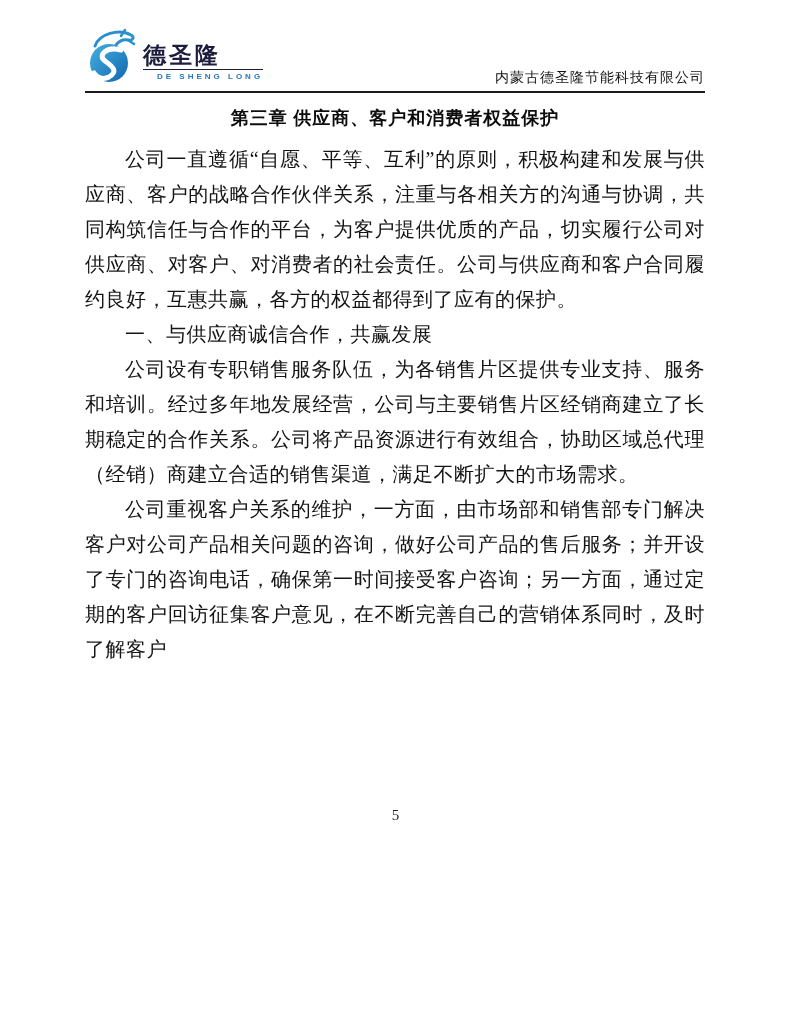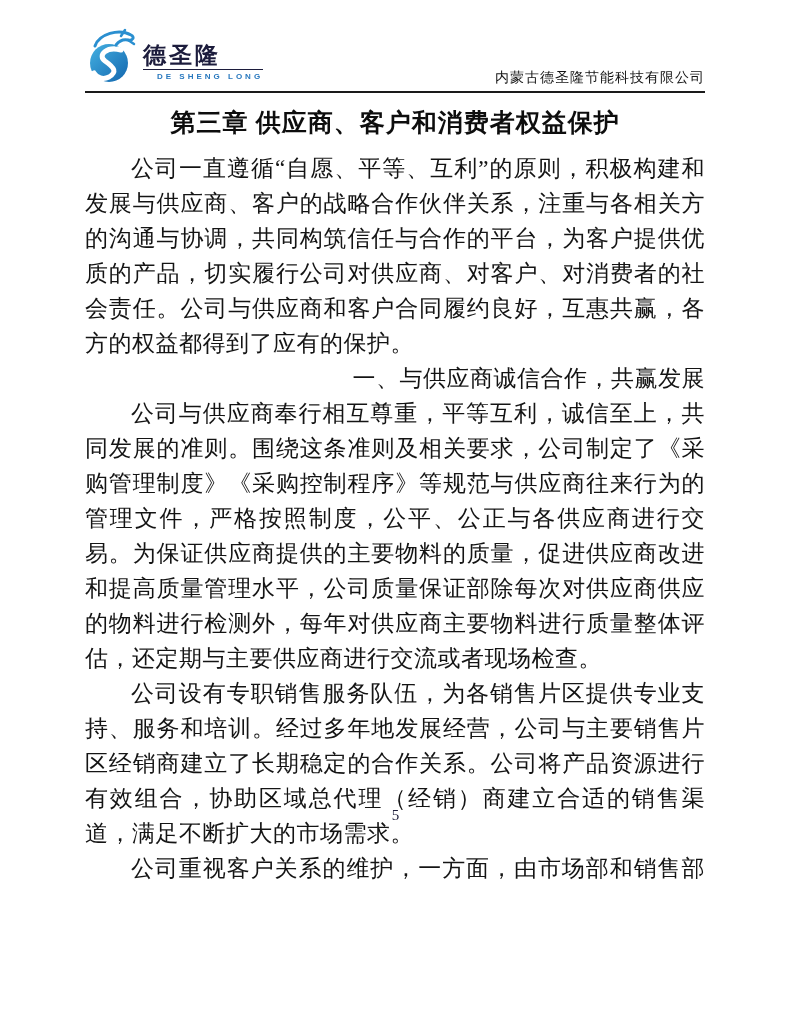--- a/index.html
+++ b/index.html
@@ -58,36 +58,36 @@
     padding-bottom: 1px;
   }
   .doc-body {
     position: absolute;
     left: 85px;
     right: 86px;
     top: 102px;
   }
   .doc-title {
     margin: 4px 0 12px 0;
-    font-size: 25px;
+    font-size: 18px;
     font-weight: bold;
     text-align: center;
     letter-spacing: 1px;
     color: #0d0d0d;
   }
   .para, .sect-heading {
     margin: 0;
-    font-size: 23px;
+    font-size: 20px;
     line-height: 35px;
     text-align: justify;
     text-indent: 2em;
     letter-spacing: 0.5px;
     color: #141414;
   }
-  .sect-heading { text-align: right; }
+  .sect-heading { text-align: left; }
   .page-footer {
     position: absolute;
     left: 0;
     right: 0;
     bottom: 60px;
     text-align: center;
   }
   .page-number {
     font-size: 15px;
     color: #20203c;
@@ -121,21 +121,20 @@
       </div>
     </div>
     <div class="company-name">内蒙古德圣隆节能科技有限公司</div>
   </div>
 
   <div class="doc-body">
     <h1 class="doc-title">第三章 供应商、客户和消费者权益保护</h1>
 
     <p class="para">公司一直遵循“自愿、平等、互利”的原则，积极构建和发展与供应商、客户的战略合作伙伴关系，注重与各相关方的沟通与协调，共同构筑信任与合作的平台，为客户提供优质的产品，切实履行公司对供应商、对客户、对消费者的社会责任。公司与供应商和客户合同履约良好，互惠共赢，各方的权益都得到了应有的保护。</p>
     <p class="sect-heading">一、与供应商诚信合作，共赢发展</p>
-    <p class="para">公司与供应商奉行相互尊重，平等互利，诚信至上，共同发展的准则。围绕这条准则及相关要求，公司制定了《采购管理制度》《采购控制程序》等规范与供应商往来行为的管理文件，严格按照制度，公平、公正与各供应商进行交易。为保证供应商提供的主要物料的质量，促进供应商改进和提高质量管理水平，公司质量保证部除每次对供应商供应的物料进行检测外，每年对供应商主要物料进行质量整体评估，还定期与主要供应商进行交流或者现场检查。</p>
     <p class="para">公司设有专职销售服务队伍，为各销售片区提供专业支持、服务和培训。经过多年地发展经营，公司与主要销售片区经销商建立了长期稳定的合作关系。公司将产品资源进行有效组合，协助区域总代理（经销）商建立合适的销售渠道，满足不断扩大的市场需求。</p>
     <p class="para">公司重视客户关系的维护，一方面，由市场部和销售部专门解决客户对公司产品相关问题的咨询，做好公司产品的售后服务；并开设了专门的咨询电话，确保第一时间接受客户咨询；另一方面，通过定期的客户回访征集客户意见，在不断完善自己的营销体系同时，及时了解客户</p>
   </div>
 
   <div class="page-footer">
     <span class="page-number">5</span>
   </div>
 
 </div>
 

